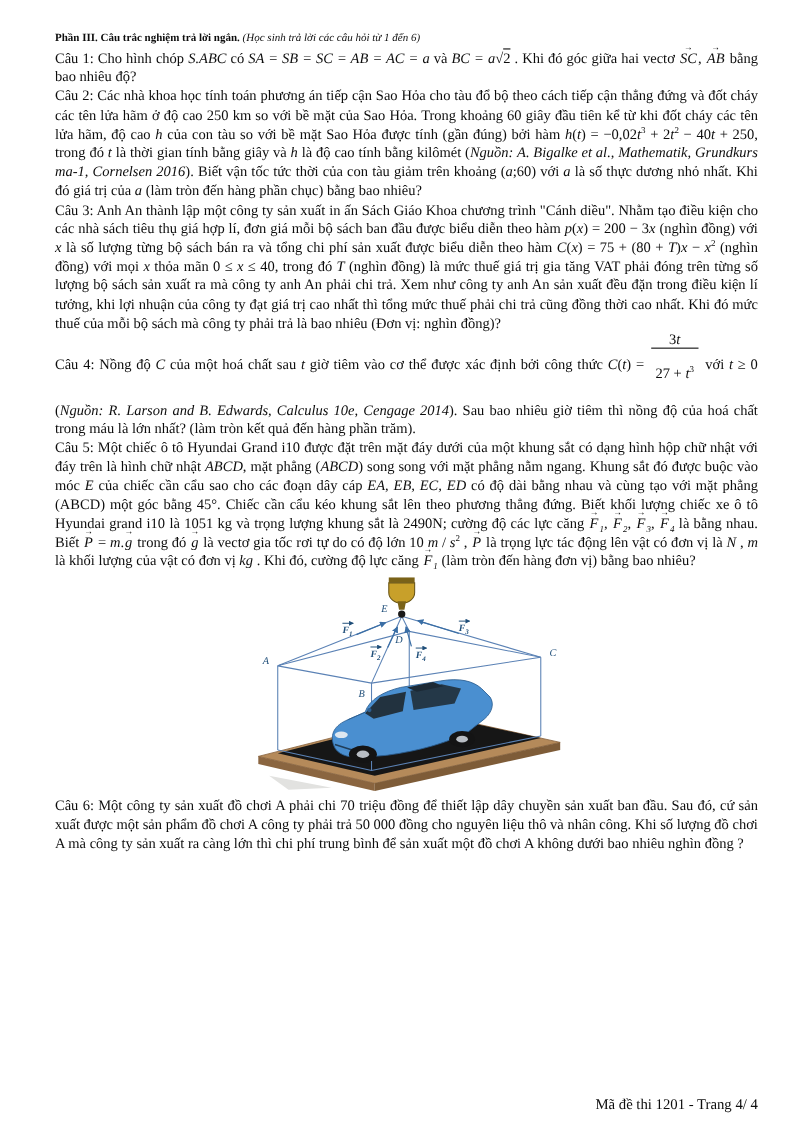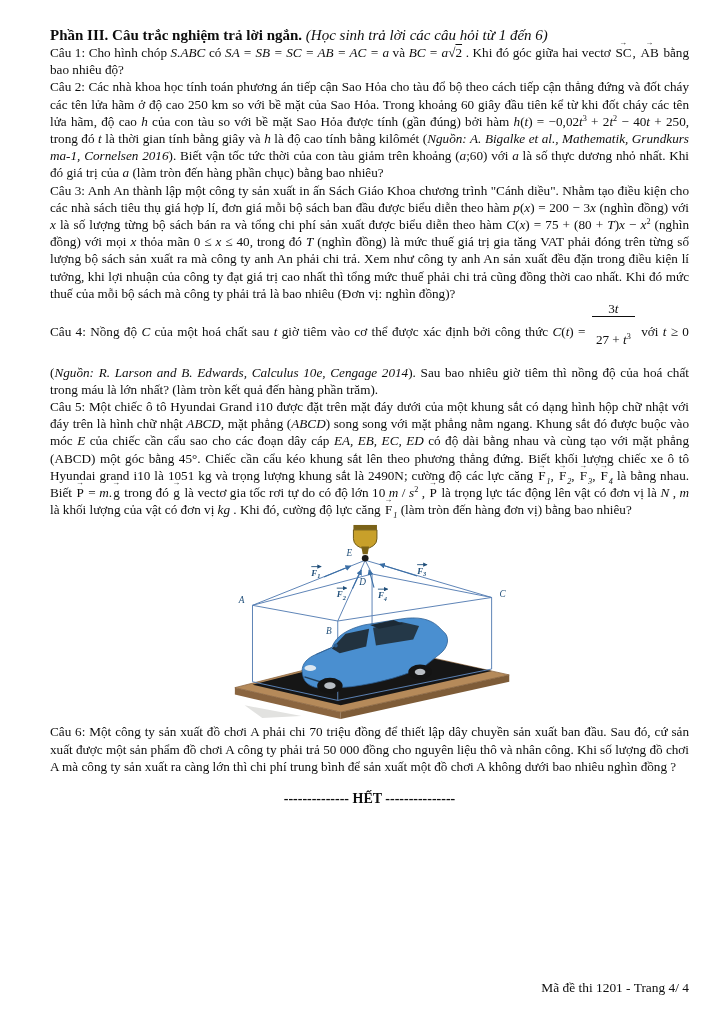--- a/index.html
+++ b/index.html
@@ -3,41 +3,41 @@
 <meta charset="utf-8">
 <style>
   html,body{margin:0;padding:0;background:#888;}
   .page{
     width:725px;height:1024px;margin:0 auto;background:#ffffff;
     box-sizing:border-box;padding:26px 36px 0 50px;
     font-family:"Liberation Serif","DejaVu Serif",serif;
     color:#0d0d0d;overflow:hidden;position:relative;
   }
   p{margin:0;}
-  .hdr{font-size:15px;line-height:18px;}
+  .hdr{font-size:10px;line-height:18px;}
   .hdr b{font-weight:bold;}
   .hdr i{font-style:italic;}
   .q{font-size:13.2px;line-height:17.2px;text-align:justify;}
   .qlabel{font-weight:normal;}
   .mi{font-style:italic;}
   .msup{vertical-align:super;font-size:0.62em;line-height:0;}
   .msub{vertical-align:sub;font-size:0.62em;line-height:0;font-style:italic;}
   .sqrt{white-space:nowrap;}
   .sqrt .rad{font-style:normal;}
   .sqrt .rbody{text-decoration:overline;}
-  .vec{display:inline-block;position:relative;padding:0 1px;}
+  .vec{display:inline-block;position:relative;font-style:italic;padding:0 1px;}
   .vec::after{content:"\2192";position:absolute;top:-0.60em;left:50%;transform:translateX(-50%);
     font-size:0.60em;font-style:normal;line-height:1;}
   .frac{display:inline-block;vertical-align:middle;text-align:center;line-height:1.08;margin:0 2px;}
   .frac .num{display:block;padding:0 4px;}
   .frac .den{display:block;border-top:1px solid #0d0d0d;padding:16px 4px;}
   .figwrap{margin:5px 0 4px 172px;width:305px;height:196px;}
   .end{font-size:14px;font-weight:bold;text-align:center;margin-top:16px;}
   .notes{margin-top:22px;font-size:13.2px;line-height:19px;font-style:italic;}
-  .footer{position:absolute;right:36px;bottom:28px;font-size:13.4px;}
+  .footer{position:absolute;right:36px;bottom:12px;font-size:13.4px;}
   svg text{font-family:"Liberation Serif","DejaVu Serif",serif;}
 </style>
 </head>
 <body>
 
 <div class="page">
 
   <p class="hdr"><b>Phần III. Câu trắc nghiệm trả lời ngắn.</b><i> (Học sinh trả lời các câu hỏi từ 1 đến 6)</i></p>
 
   <p class="q"><span class="qlabel">Câu 1:</span> <span>Cho hình chóp </span><span class="mi">S.ABC</span><span> có </span><span class="mi">SA = SB = SC = AB = AC = a</span><span> và </span><span class="mi">BC = a</span><span class="sqrt"><span class="rad">√</span><span class="rbody">2</span></span><span> . Khi đó góc giữa hai vectơ </span><span class="vec">SC</span><span>, </span><span class="vec">AB</span><span> bằng bao nhiêu độ?</span></p>
@@ -136,17 +136,16 @@
         <g>
           <text x="156" y="77"><tspan>F</tspan><tspan dy="2.5" font-size="6.5">4</tspan></text>
           <line x1="156" y1="67.5" x2="166" y2="67.5" stroke="#1f4e79" stroke-width="0.9" marker-end="url(#arrS)"></line>
         </g>
       </g>
     </svg>
   </div>
 
   <p class="q"><span class="qlabel">Câu 6:</span> <span>Một công ty sản xuất đồ chơi A phải chi 70 triệu đồng để thiết lập dây chuyền sản xuất ban đầu. Sau đó, cứ sản xuất được một sản phẩm đồ chơi A công ty phải trả 50 000 đồng cho nguyên liệu thô và nhân công. Khi số lượng đồ chơi A mà công ty sản xuất ra càng lớn thì chi phí trung bình để sản xuất một đồ chơi A không dưới bao nhiêu nghìn đồng ?</span></p>
 
-  <p class="end">-------------- HẾT ---------------</p>
 
 
   <p class="footer">Mã đề thi 1201 - Trang 4/ 4</p>
 </div>
 
 </body></html>

